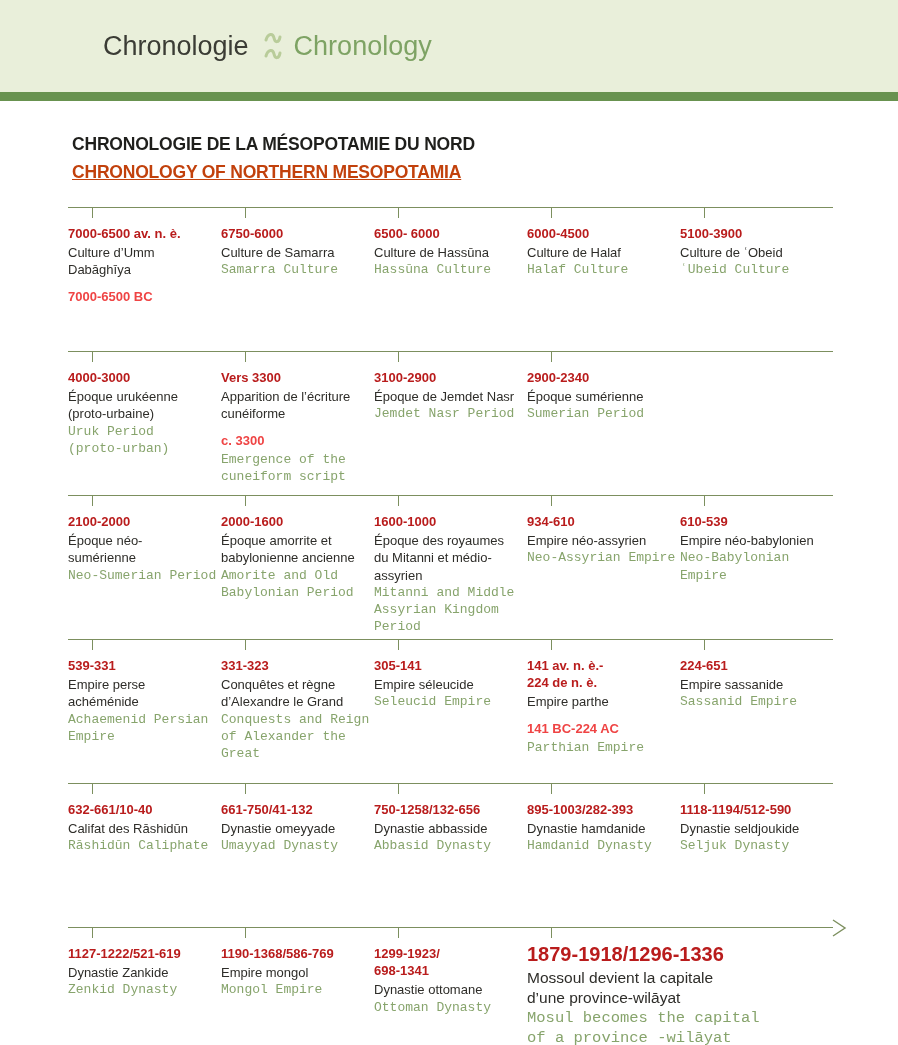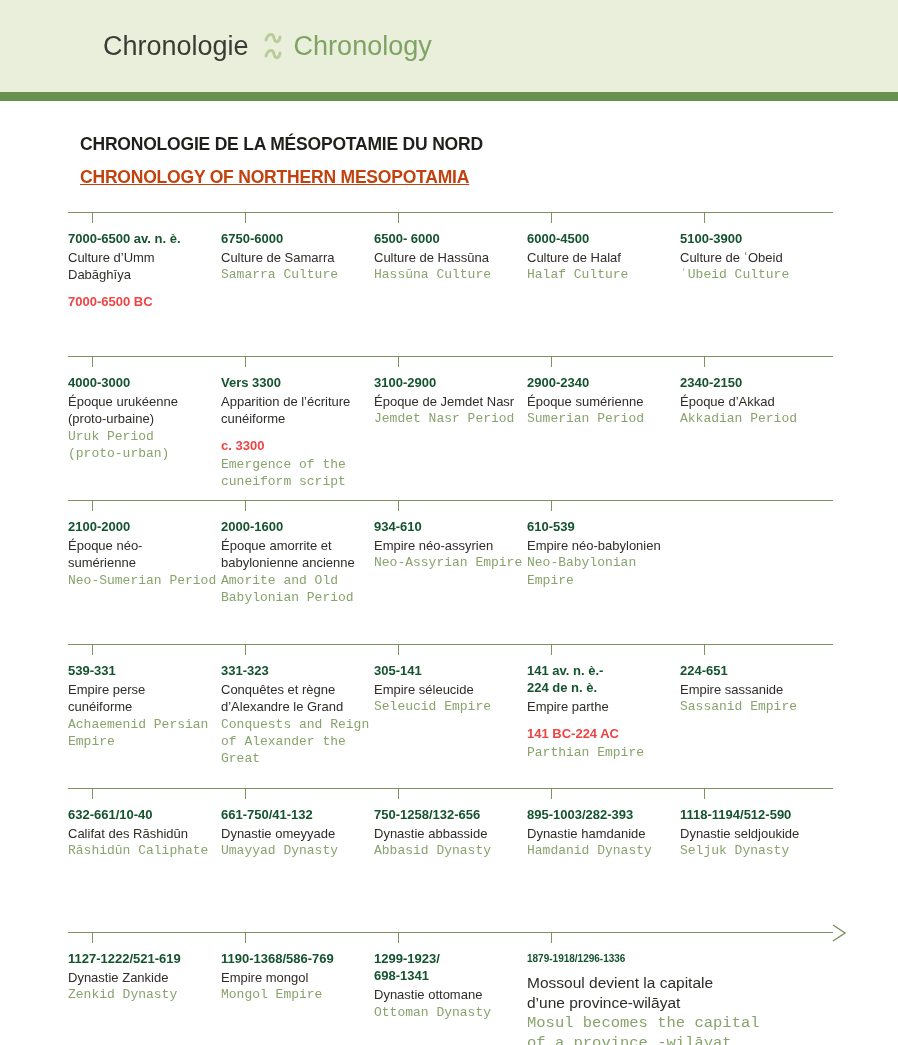--- a/index.html
+++ b/index.html
@@ -21,21 +21,21 @@
   .masthead .mh-fr { font-size: 27px; color: #3B3C35; }
   .masthead .mh-en { font-size: 27px; color: #7EA364; }
   .squiggle { margin: 2px 11px 0 14px; display: flex; align-items: center; }
   .accent-bar { height: 9px; background: #68924F; }
 
   
   .content { margin-left: 68px; width: 765px; }
   .ptitle { margin-top: 33px; }
   .ptitle h1, .ptitle h2 {
     font-size: 17.5px; font-weight: bold; letter-spacing: -0.2px;
-    margin: 12px;
+    margin: 4px;
   }
   .ptitle h1 { color: #1F1F1C; margin-bottom: 7px; }
   .ptitle h2 { color: #c2410c; text-decoration: underline; }
 
   
   .timeline { margin-top: 24px; }
   .trow {
     position: relative;
     border-top: 1px solid #7C8F5E;
     padding-top: 17px;
@@ -48,26 +48,26 @@
   .cell .tick {
     position: absolute; top: -17px; left: 24px;
     width: 1px; height: 10px; background: #7C8F5E;
   }
   .cell p {
     margin: 0;
     white-space: pre-line;
     font-size: 13px;
     line-height: 17.2px;
   }
-  .cell .date   { font-weight: bold; color: #14532d; margin-bottom: 2px; }
+  .cell .date   { font-weight: bold; color: #b91c1c; margin-bottom: 2px; }
   .cell .fr     { color: #2E2D29; }
   .cell .en     { color: #87A46C; font-family: Liberation Mono, monospace; }
   .cell .en-date{ font-weight: bold; color: #ef4444; margin-top: 9px; margin-bottom: 2px; }
   .cell.wide { grid-column: span 2; }
-  .cell.lg .date { font-size: 10px; line-height: 18px; margin-bottom: 5px; }
+  .cell.lg .date { font-size: 20px; line-height: 18px; margin-bottom: 5px; }
   .cell.lg .fr, .cell.lg .en { font-size: 15.5px; line-height: 20px; }
   .cell.lg .en { margin-top: 0; }
   .arrow { position: absolute; top: -10px; right: -15px; line-height: 0; }
 </style>
 </head>
 <body>
 
 <header class="masthead">
   <span class="mh-fr">Chronologie</span>
   <span class="squiggle">
@@ -143,63 +143,67 @@
           <p class="date">3100-2900</p>
           <p class="fr">Époque de Jemdet Nasr</p>
           <p class="en">Jemdet Nasr Period</p>
         </div>
         <div class="cell">
           <span class="tick"></span>
           <p class="date">2900-2340</p>
           <p class="fr">Époque sumérienne</p>
           <p class="en">Sumerian Period</p>
         </div>
-        <div class="cell">
-          <span class="tick"></span>
-          <p class="date">2340-2150</p>
-          <p class="fr">Époque d’Akkad</p>
-          <p class="en">Akkadian Period</p>
-        </div>
       </div>
       <div class="trow">
         <div class="cell">
           <span class="tick"></span>
           <p class="date">2100-2000</p>
           <p class="fr">Époque néo-
 sumérienne</p>
           <p class="en">Neo-Sumerian Period</p>
         </div>
         <div class="cell">
           <span class="tick"></span>
           <p class="date">2000-1600</p>
           <p class="fr">Époque amorrite et
 babylonienne ancienne</p>
           <p class="en">Amorite and Old
 Babylonian Period</p>
         </div>
         <div class="cell">
           <span class="tick"></span>
+          <p class="date">1600-1000</p>
+          <p class="fr">Époque des royaumes
+du Mitanni et médio-
+assyrien</p>
+          <p class="en">Mitanni and Middle
+Assyrian Kingdom
+Period</p>
+        </div>
+        <div class="cell">
+          <span class="tick"></span>
           <p class="date">934-610</p>
           <p class="fr">Empire néo-assyrien</p>
           <p class="en">Neo-Assyrian Empire</p>
         </div>
         <div class="cell">
           <span class="tick"></span>
           <p class="date">610-539</p>
           <p class="fr">Empire néo-babylonien</p>
           <p class="en">Neo-Babylonian
 Empire</p>
         </div>
       </div>
       <div class="trow">
         <div class="cell">
           <span class="tick"></span>
           <p class="date">539-331</p>
           <p class="fr">Empire perse
-cunéiforme</p>
+achéménide</p>
           <p class="en">Achaemenid Persian
 Empire</p>
         </div>
         <div class="cell">
           <span class="tick"></span>
           <p class="date">331-323</p>
           <p class="fr">Conquêtes et règne
 d’Alexandre le Grand</p>
           <p class="en">Conquests and Reign
 of Alexander the Great</p>

